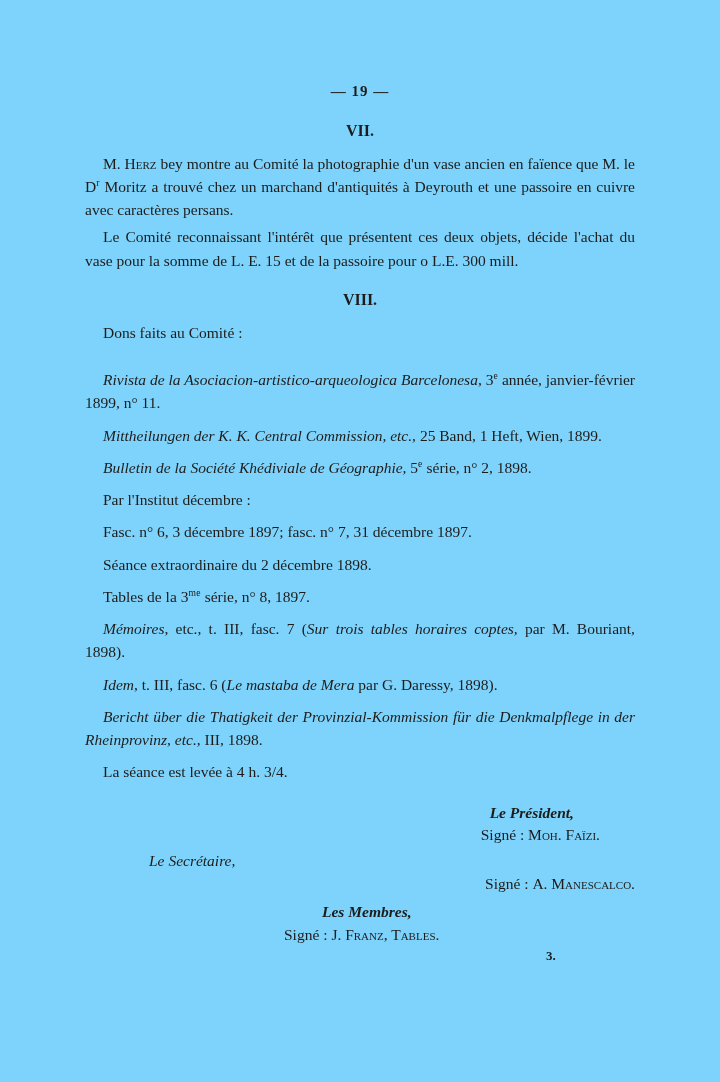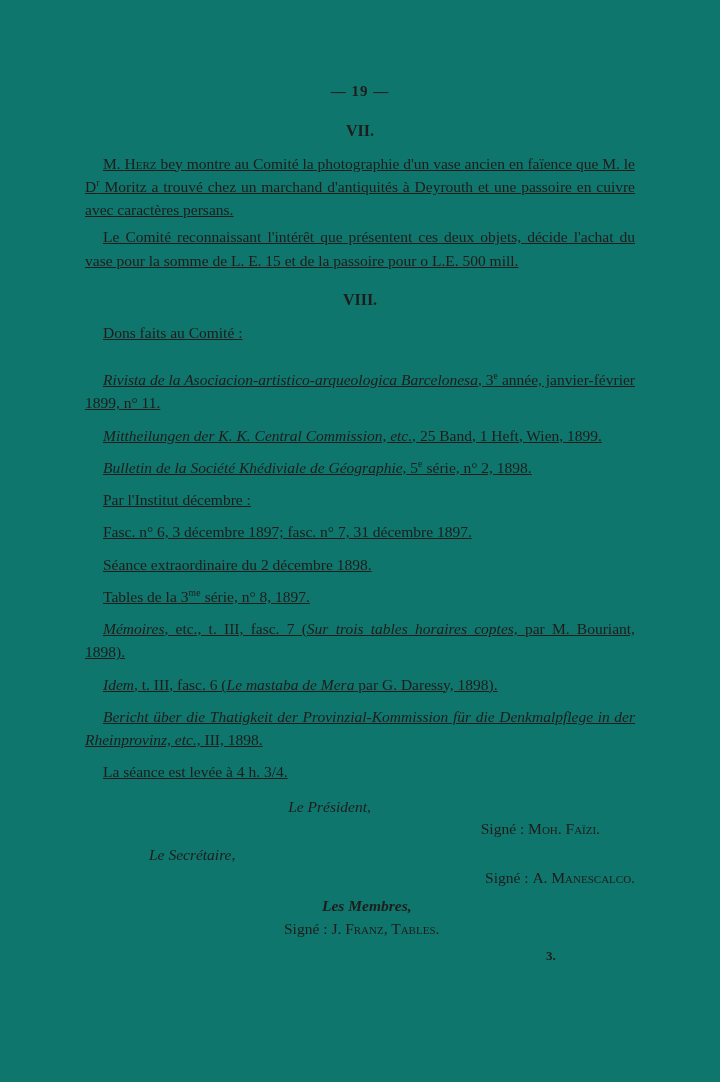--- a/index.html
+++ b/index.html
@@ -5,21 +5,21 @@
   * { margin:0; padding:0; box-sizing:border-box; }
   html, body { background:#ffffff; }
   body {
     width:720px; height:1082px;
     font-family:"Liberation Serif", "DejaVu Serif", serif;
     color:#1e1c1a;
   }
   .page {
     position:relative;
     width:720px; height:1082px;
-    background:#0f766e;
+    background:#7dd3fc;
     overflow:hidden;
   }
   .text-block {
     width:550px;
     margin:80px auto 0 auto;
     font-size:15.5px;
     line-height:1.5;
   }
   .pagenum {
     text-align:center;
@@ -30,32 +30,31 @@
   }
   .heading {
     text-align:center;
     font-weight:700;
     font-size:16px;
     margin:16px 0 9px 0;
   }
   .p {
     text-align:justify;
     text-indent:18px;
-    text-decoration:underline;
   }
   .body-para { margin-bottom:4px; }
   .body-para-last { margin-bottom:8px; }
   .intro { margin-bottom:24px; }
   .item { margin-bottom:9px; }
   .closing { margin:4px 0 8px 0; }
   .it { font-style:italic; }
   .sc { font-variant:small-caps; }
   .sup { font-size:0.62em; vertical-align:super; letter-spacing:0.3px; }
   .sig-line { line-height:1.45; }
-  .president-role   { text-align:center; padding-right:61px; margin-top:12px; }
+  .president-role   { text-align:right; padding-right:61px; margin-top:18px;font-weight:bold; }
   .president-signed { text-align:right; padding-right:35px; margin-bottom:0; }
   .secretary-role   { text-align:left; padding-left:64px; margin-top:4px; }
   .secretary-signed { text-align:right; padding-left:47px; margin-bottom:6px; }
   .members-role     { text-align:left; padding-left:237px; margin-top:2px;font-weight:bold; }
   .members-signed   { text-align:left; padding-left:199px; }
   .printer-mark {
     position:absolute;
     left:546px; top:948px;
     font-size:13px;
     font-weight:700;
@@ -66,21 +65,21 @@
 
 <div class="page">
   <div class="text-block">
 
     <div class="pagenum">— 19 —</div>
 
     <div class="heading">VII.</div>
 
     <p class="p body-para"><span>M. </span><span class="sc">Herz</span><span> bey montre au Comité la photographie d'un vase ancien en faïence que M. le D</span><span class="sup">r</span><span> Moritz a trouvé chez un marchand d'antiquités à Deyrouth et une passoire en cuivre avec caractères persans.</span></p>
 
-    <p class="p body-para-last">Le Comité reconnaissant l'intérêt que présentent ces deux objets, décide l'achat du vase pour la somme de L. E. 15 et de la passoire pour o L.E. 500 mill.</p>
+    <p class="p body-para-last">Le Comité reconnaissant l'intérêt que présentent ces deux objets, décide l'achat du vase pour la somme de L. E. 15 et de la passoire pour o L.E. 300 mill.</p>
 
     <div class="heading">VIII.</div>
 
     <p class="p intro">Dons faits au Comité :</p>
 
 
     <p class="p item"><span class="it">Rivista de la Asociacion-artistico-arqueologica Barcelonesa</span><span>, 3</span><span class="sup">e</span><span> année, janvier-février 1899, n° 11.</span></p>
 
     <p class="p item"><span class="it">Mittheilungen der K. K. Central Commission, etc.,</span><span> 25 Band, 1 Heft, Wien, 1899.</span></p>
 

